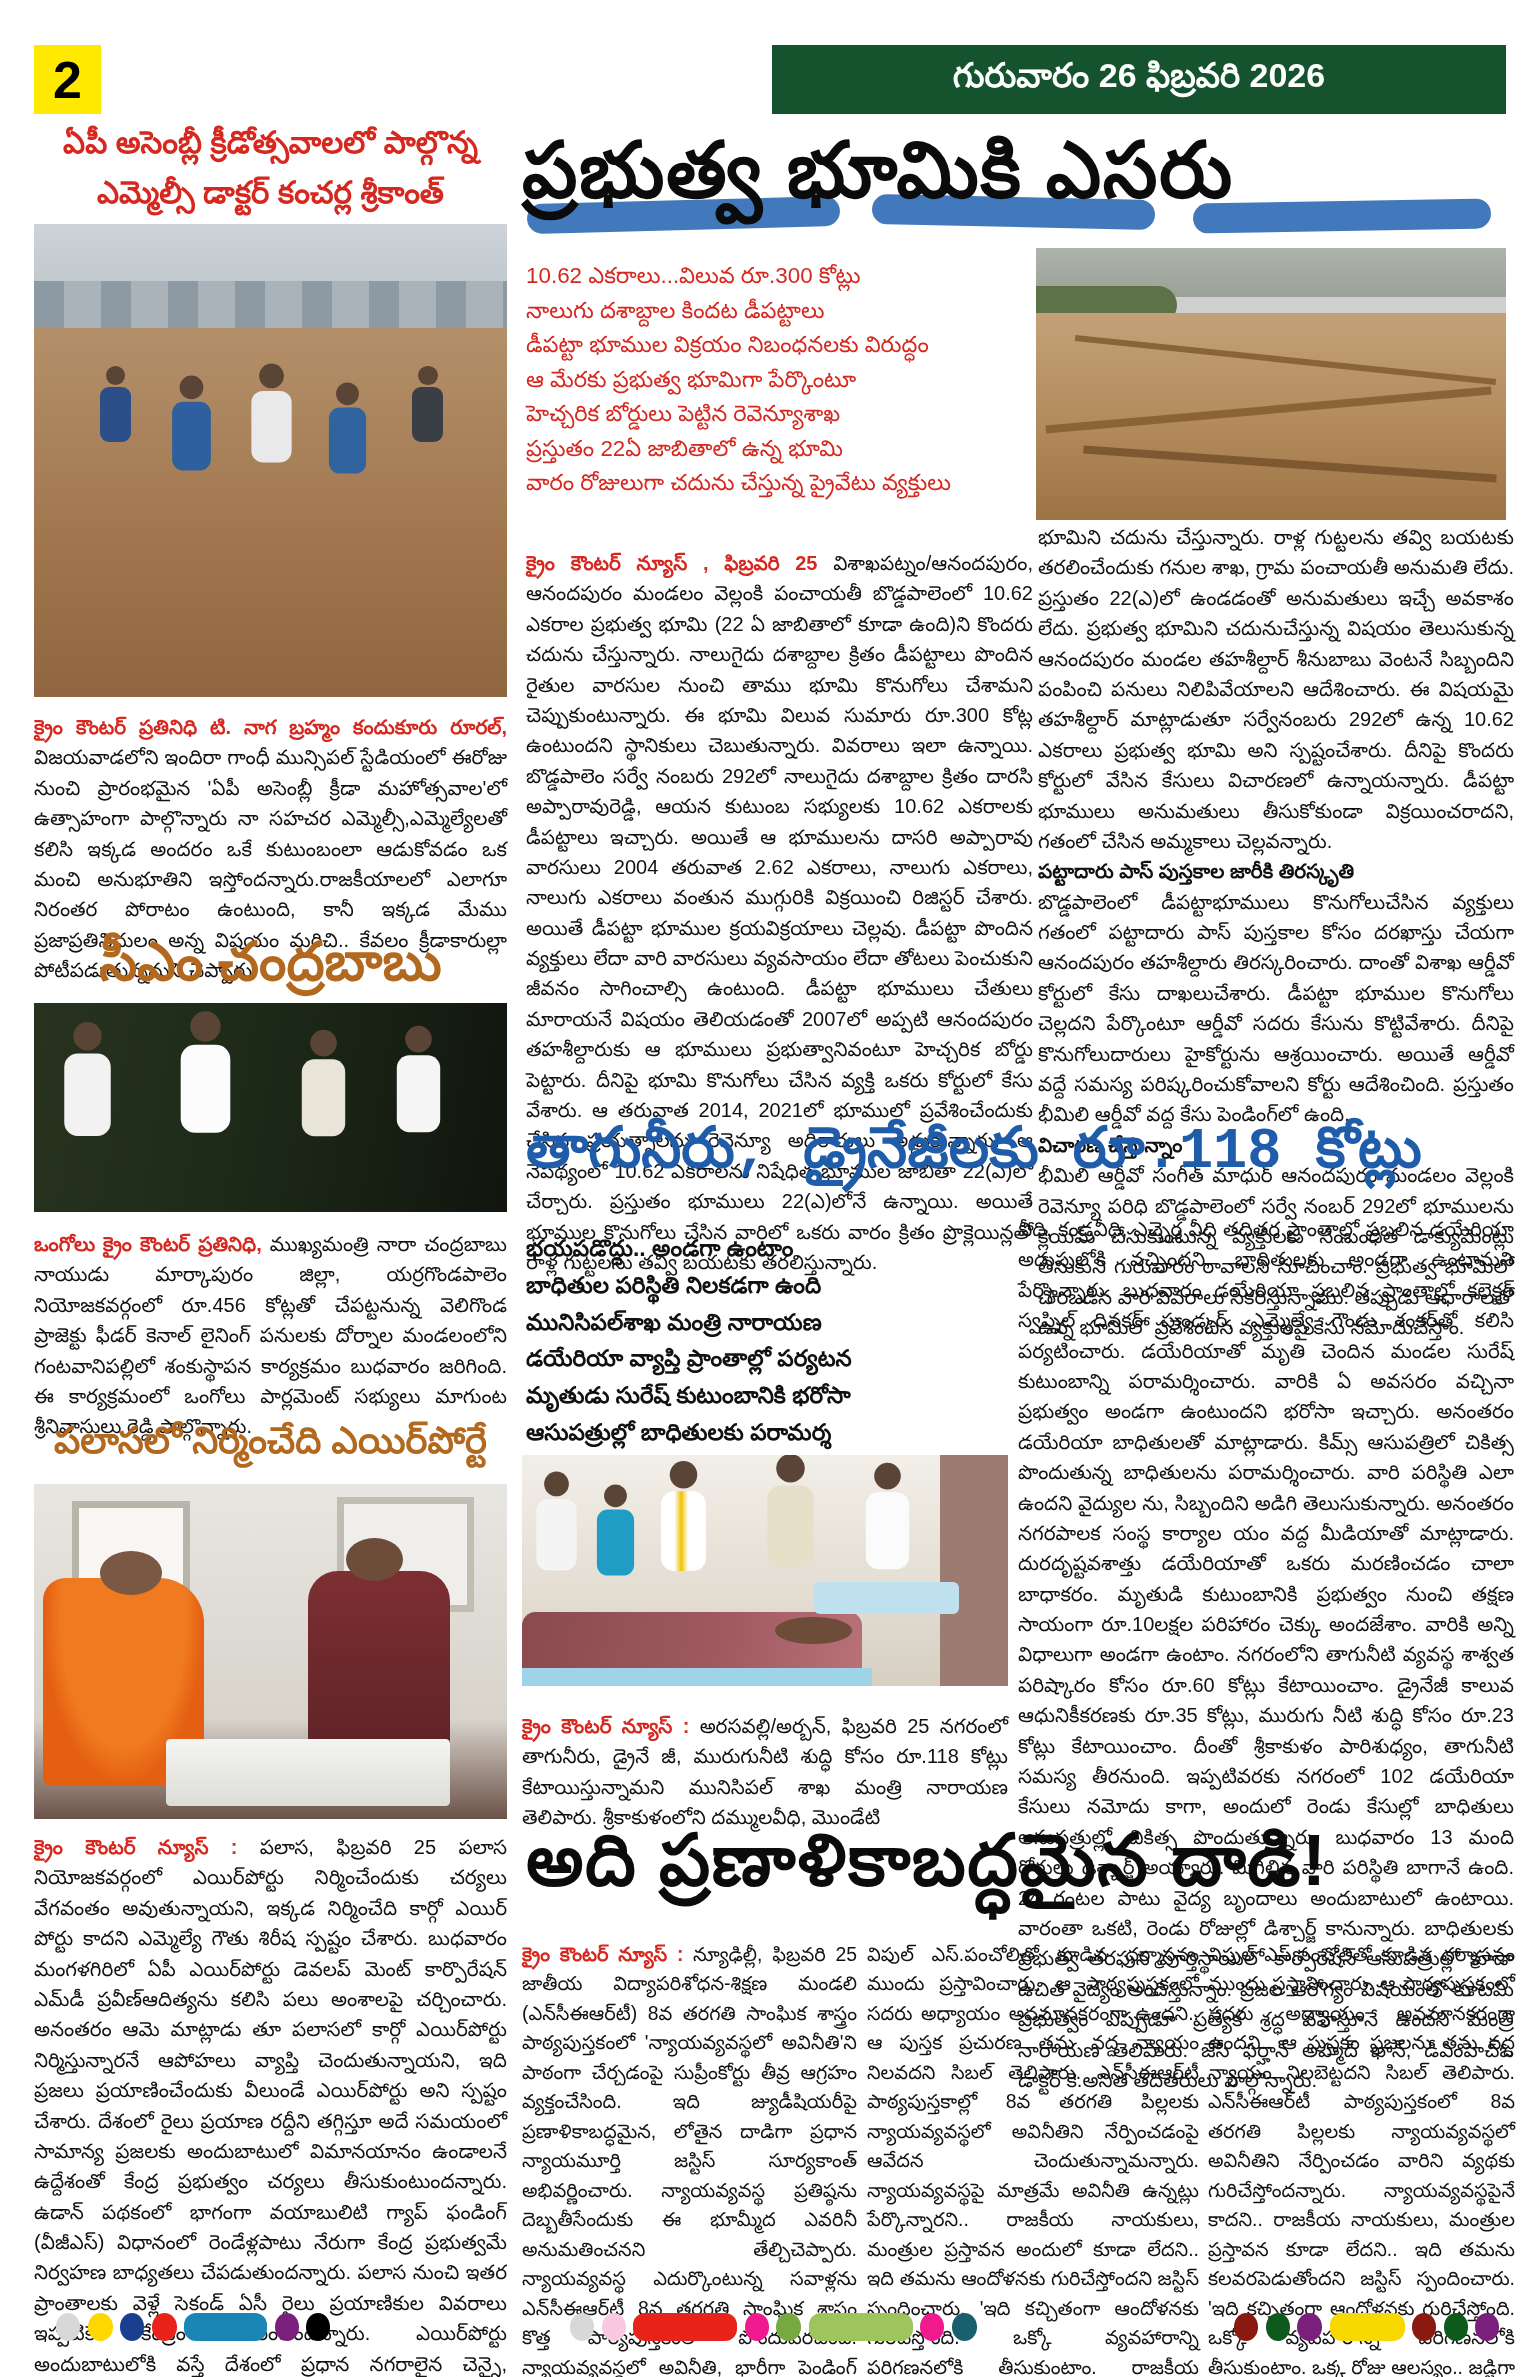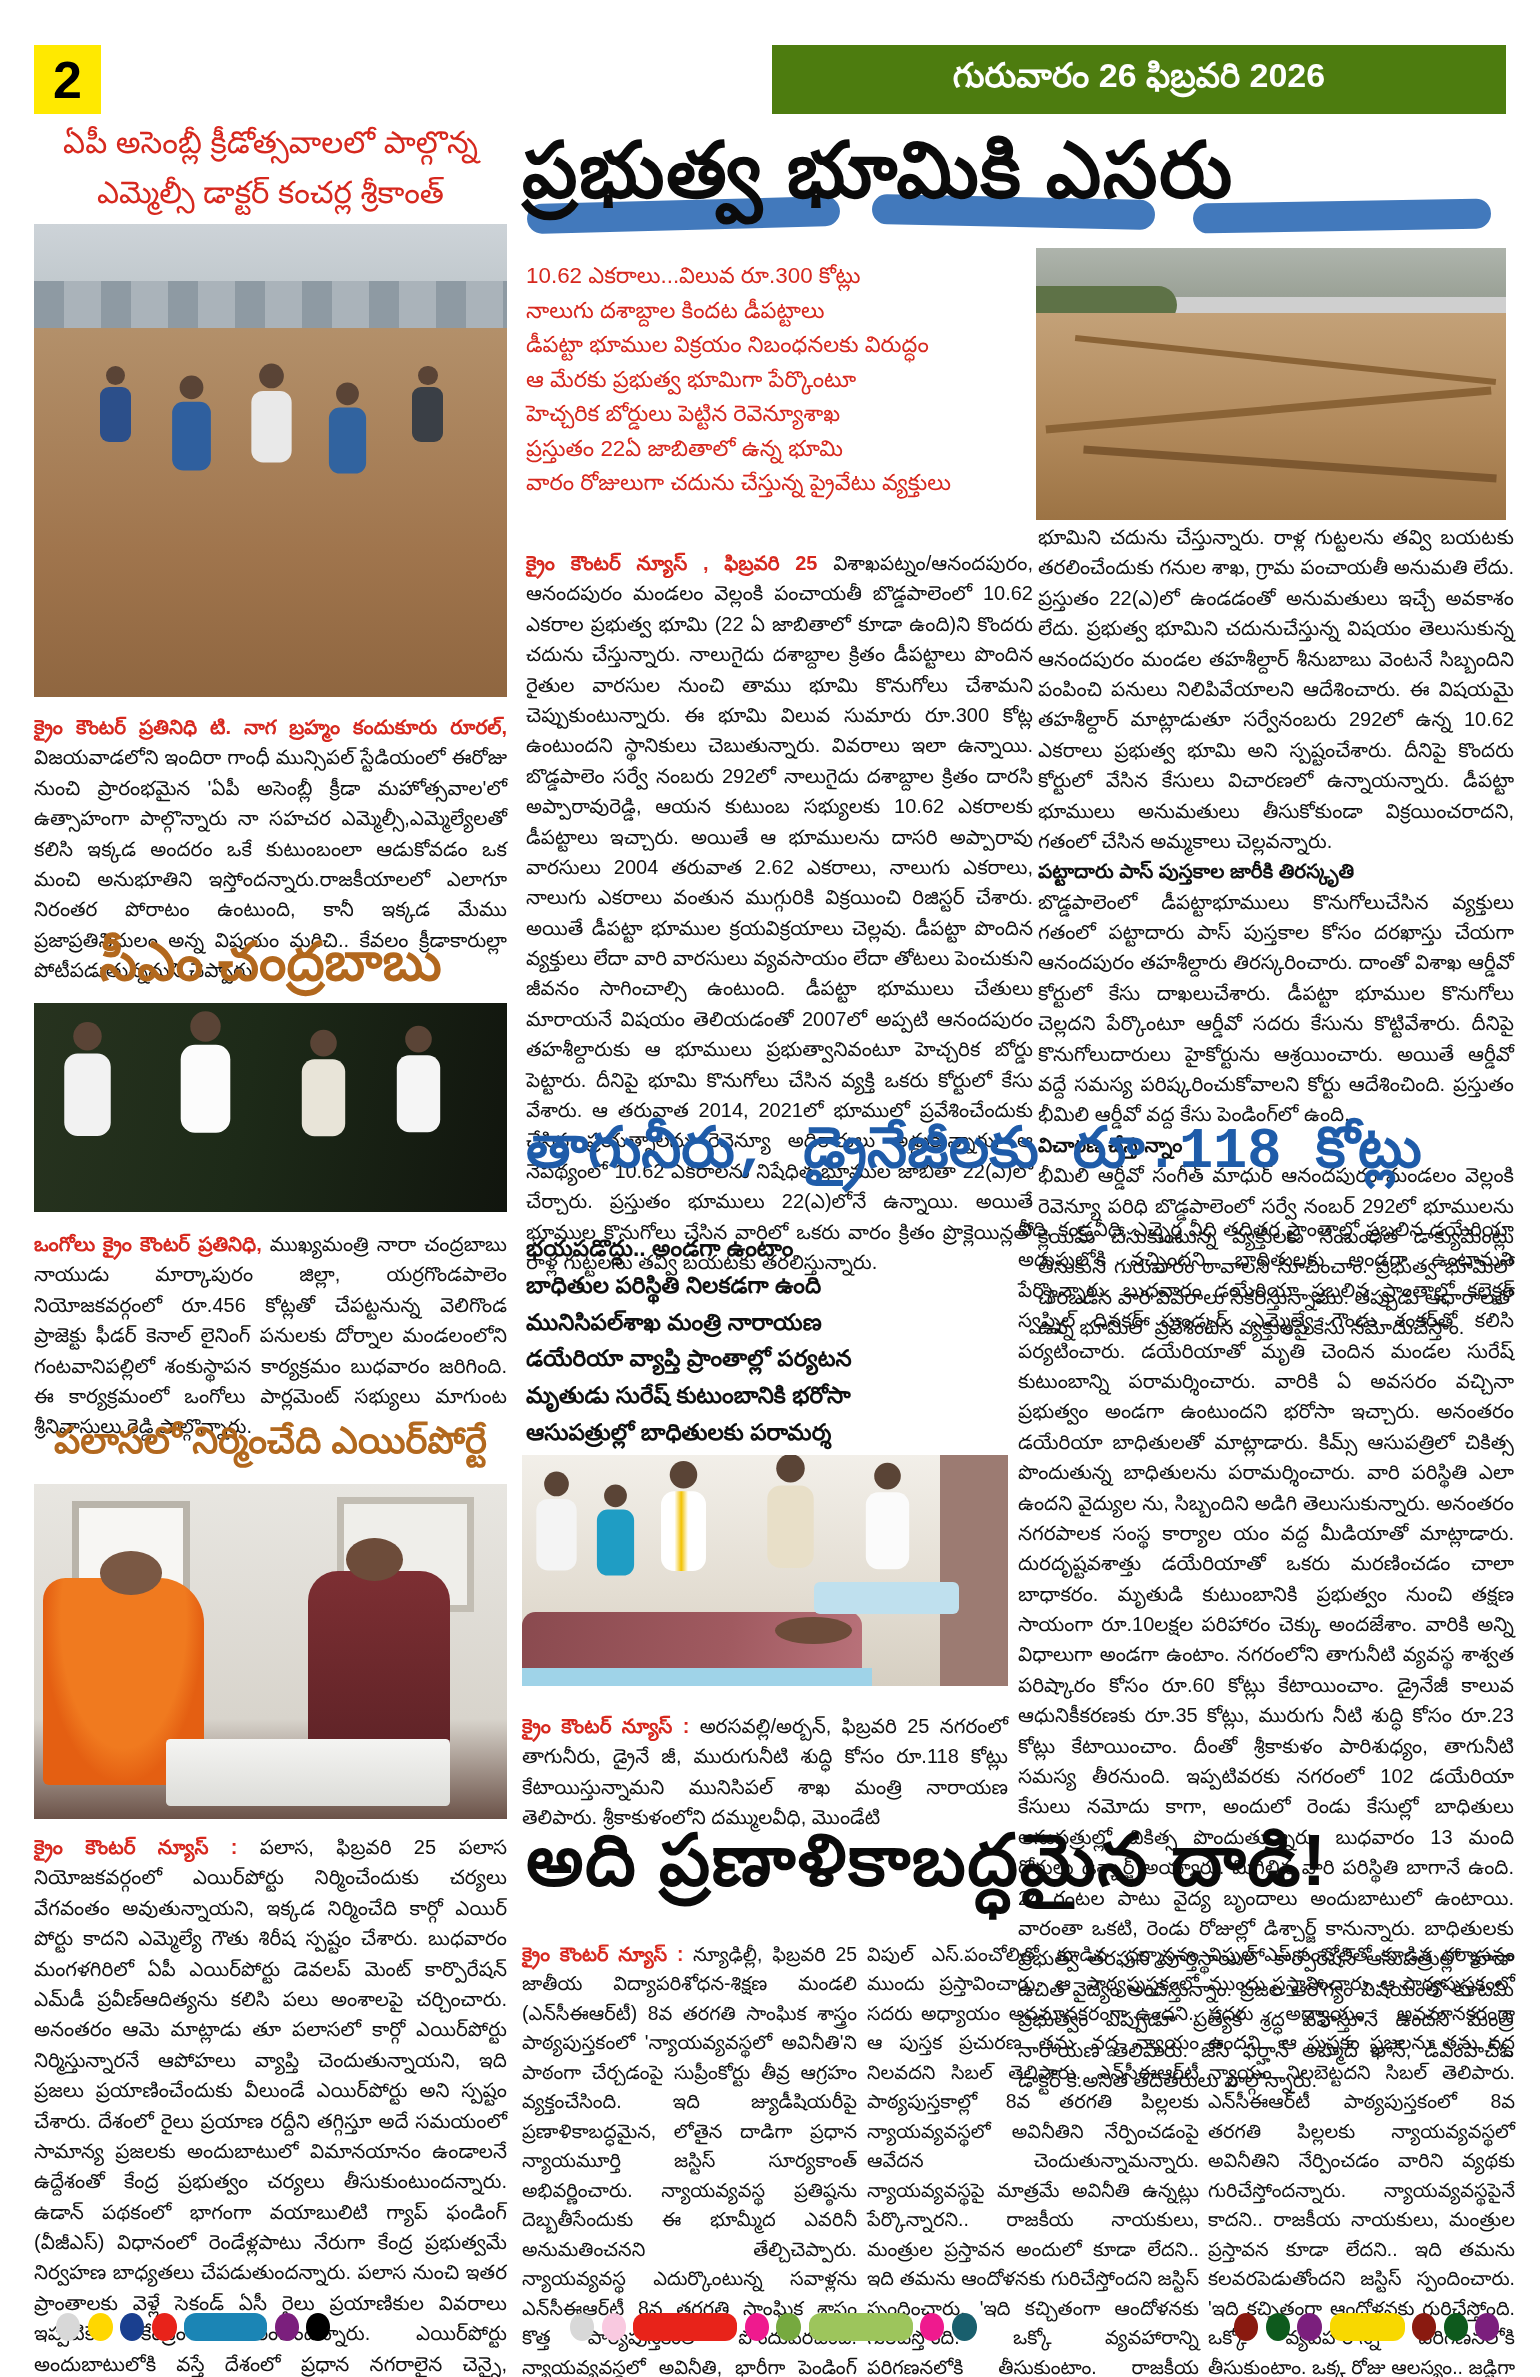--- a/index.html
+++ b/index.html
@@ -4,24 +4,24 @@
 <style>
   html,body{margin:0;padding:0;background:#ffffff;}
   .page{position:relative;width:1541px;height:2377px;background:#ffffff;overflow:hidden;
         font-family:"Liberation Sans","DejaVu Sans",sans-serif;}
   .abs{position:absolute;}
   
   .pagenum{left:34px;top:45px;width:67px;height:69px;background:#ffe900;color:#000;
            font-size:52px;font-weight:bold;display:flex;align-items:center;justify-content:center;}
   .masthead{left:104px;top:45px;width:668px;height:69px;background:#1b57a5;color:#fff;
             font-size:34px;font-weight:bold;display:flex;align-items:center;justify-content:center;}
-  .datebox{left:772px;top:45px;width:734px;height:69px;background:#4d7c0f;color:#fff;
+  .datebox{left:772px;top:45px;width:734px;height:69px;background:#14532d;color:#fff;
            font-size:34px;font-weight:bold;display:flex;align-items:center;justify-content:center;}
   
-  .hl-red{color:#d6281e;font-weight:normal;font-size:31px;line-height:1.6;text-align:center;}
+  .hl-red{color:#d6281e;font-weight:bold;font-size:31px;line-height:1.6;text-align:center;}
   .hl-brown{color:#b2681e;font-weight:bold;}
   .hl-black-big{color:#0b0b0b;font-weight:bold;font-size:78px;letter-spacing:1.5px;white-space:nowrap;}
   .hl-blue{color:#1f5ca9;font-weight:bold;font-size:57px;white-space:nowrap;}
   .hl-stroke{position:absolute;height:30px;background:#2e6ab5;border-radius:16.4px;opacity:.9;z-index:0;}
   .hl-text{position:relative;z-index:1;}
   
   .body-txt{font-size:20px;line-height:1.52;color:#111;text-align:justify;}
   .lead{color:#d6281e;font-weight:bold;}
   .bullets-red{color:#d6281e;font-size:22.4px;line-height:1.54;font-weight:500;}
   .bullets-black{color:#111;font-size:23px;line-height:1.6;font-weight:bold;}

